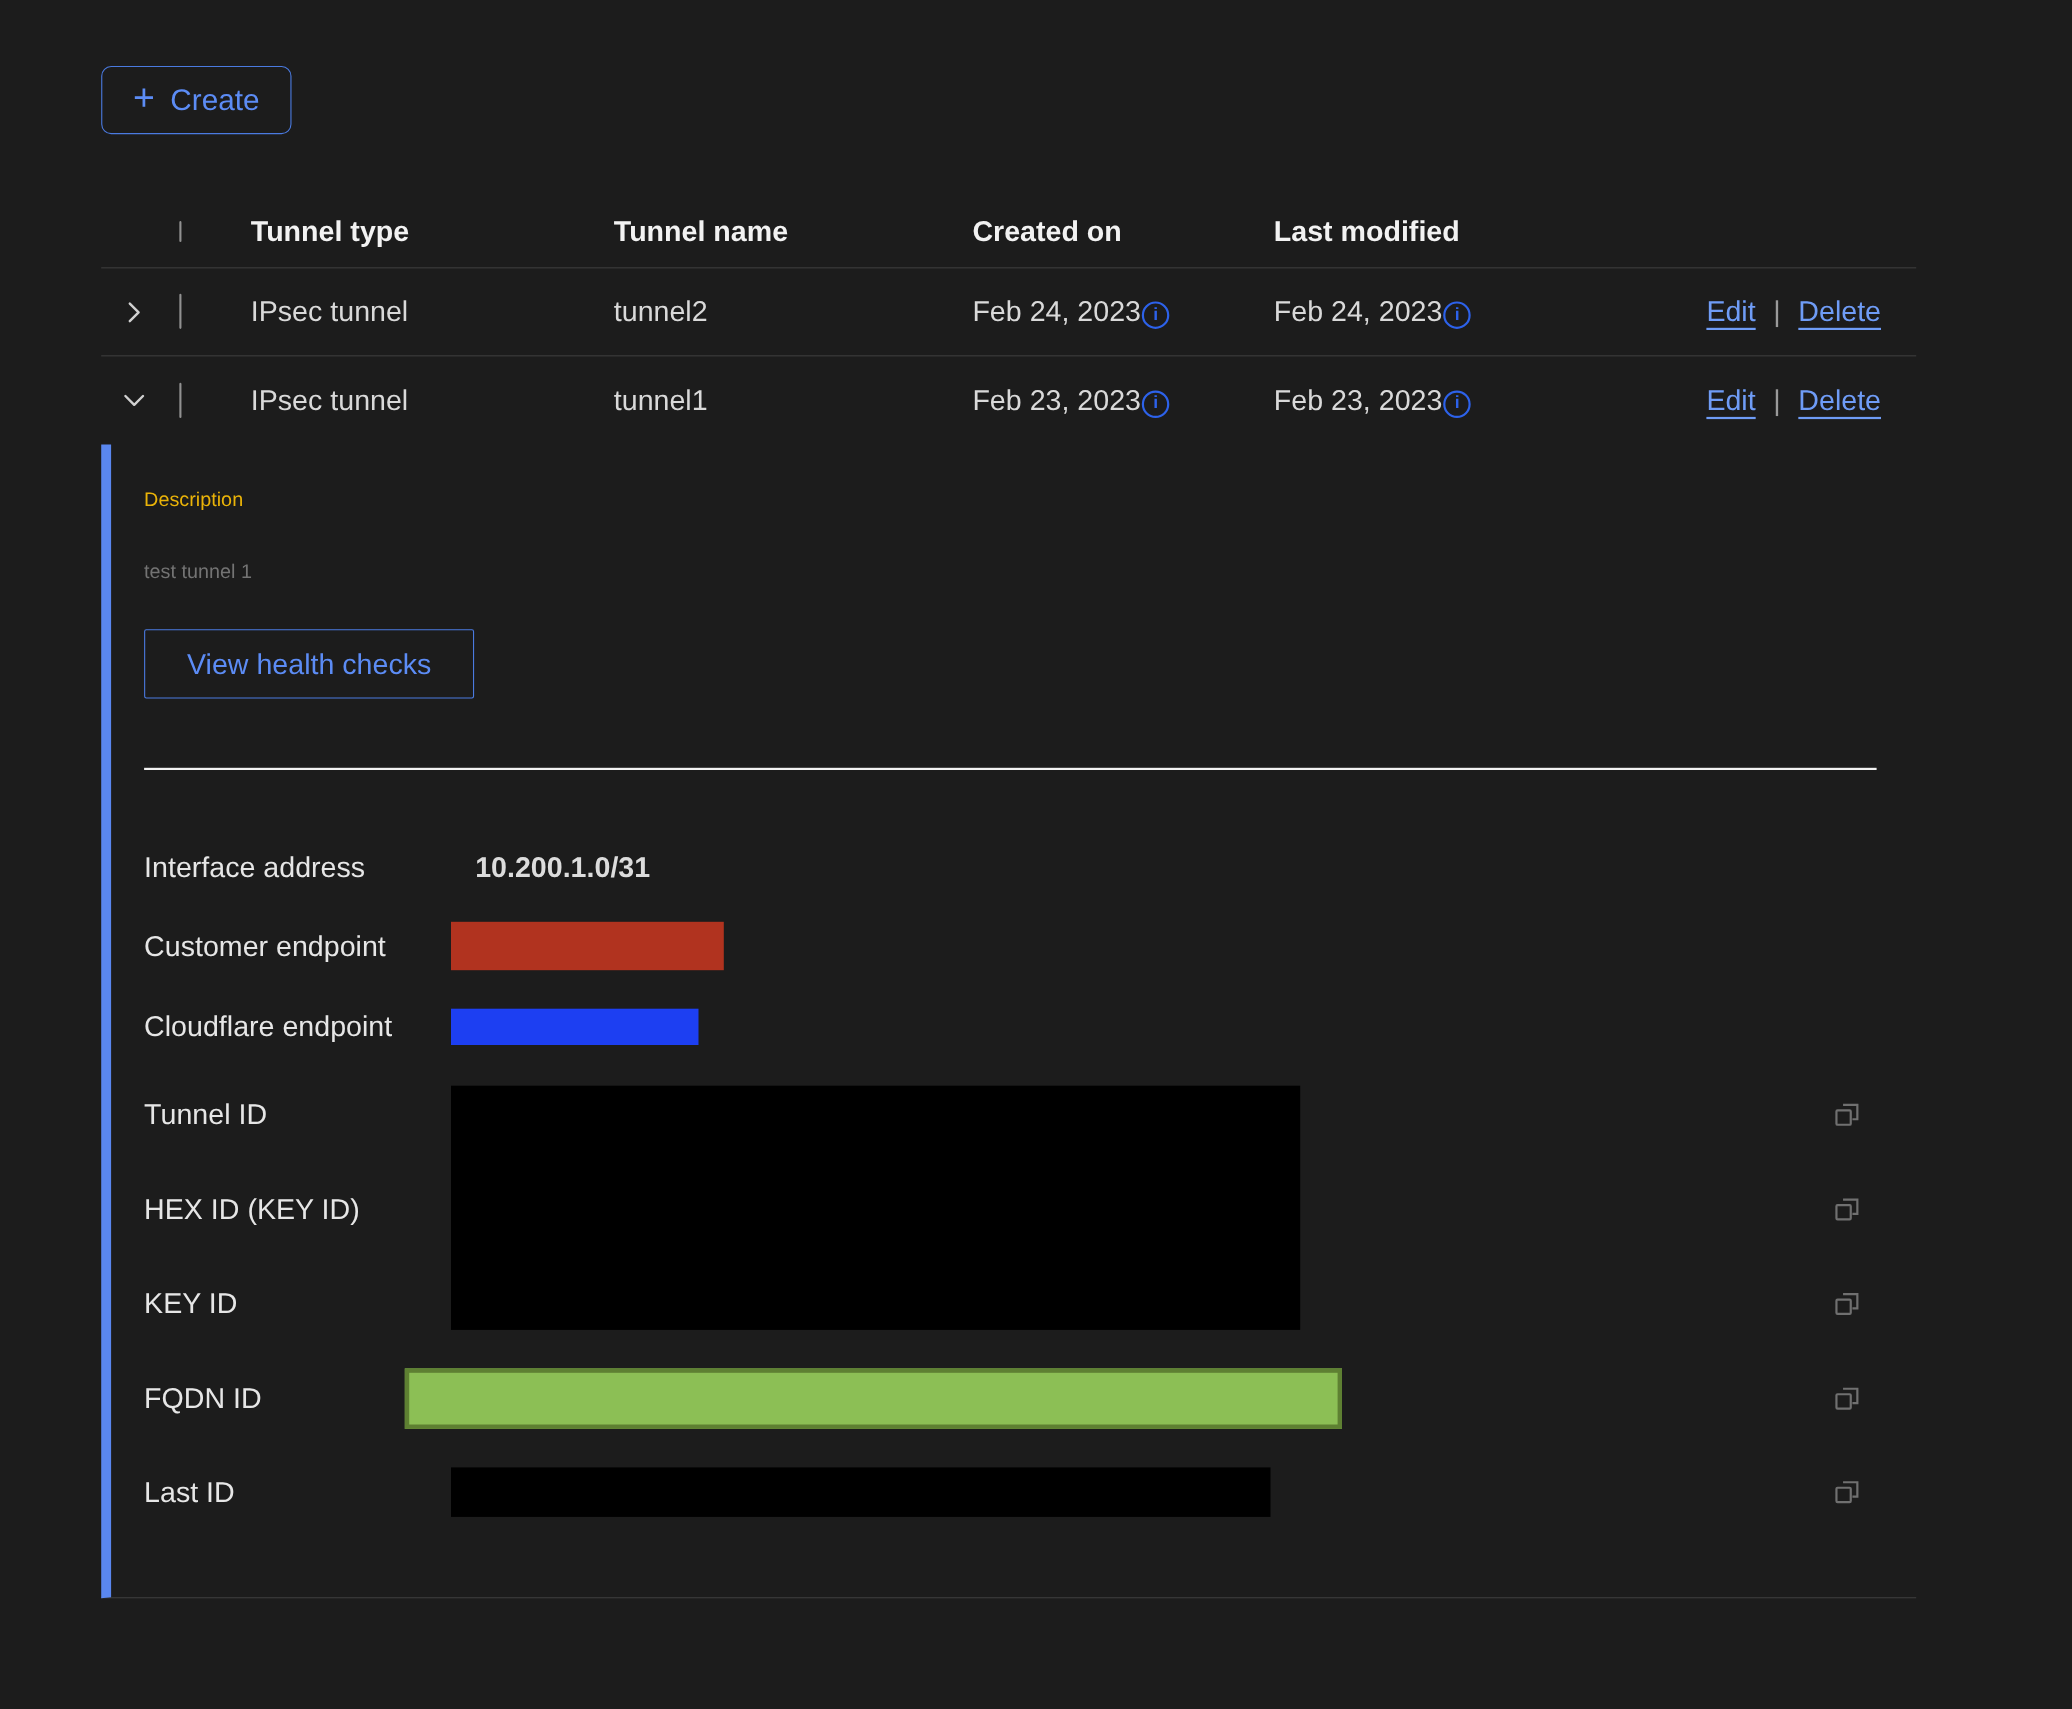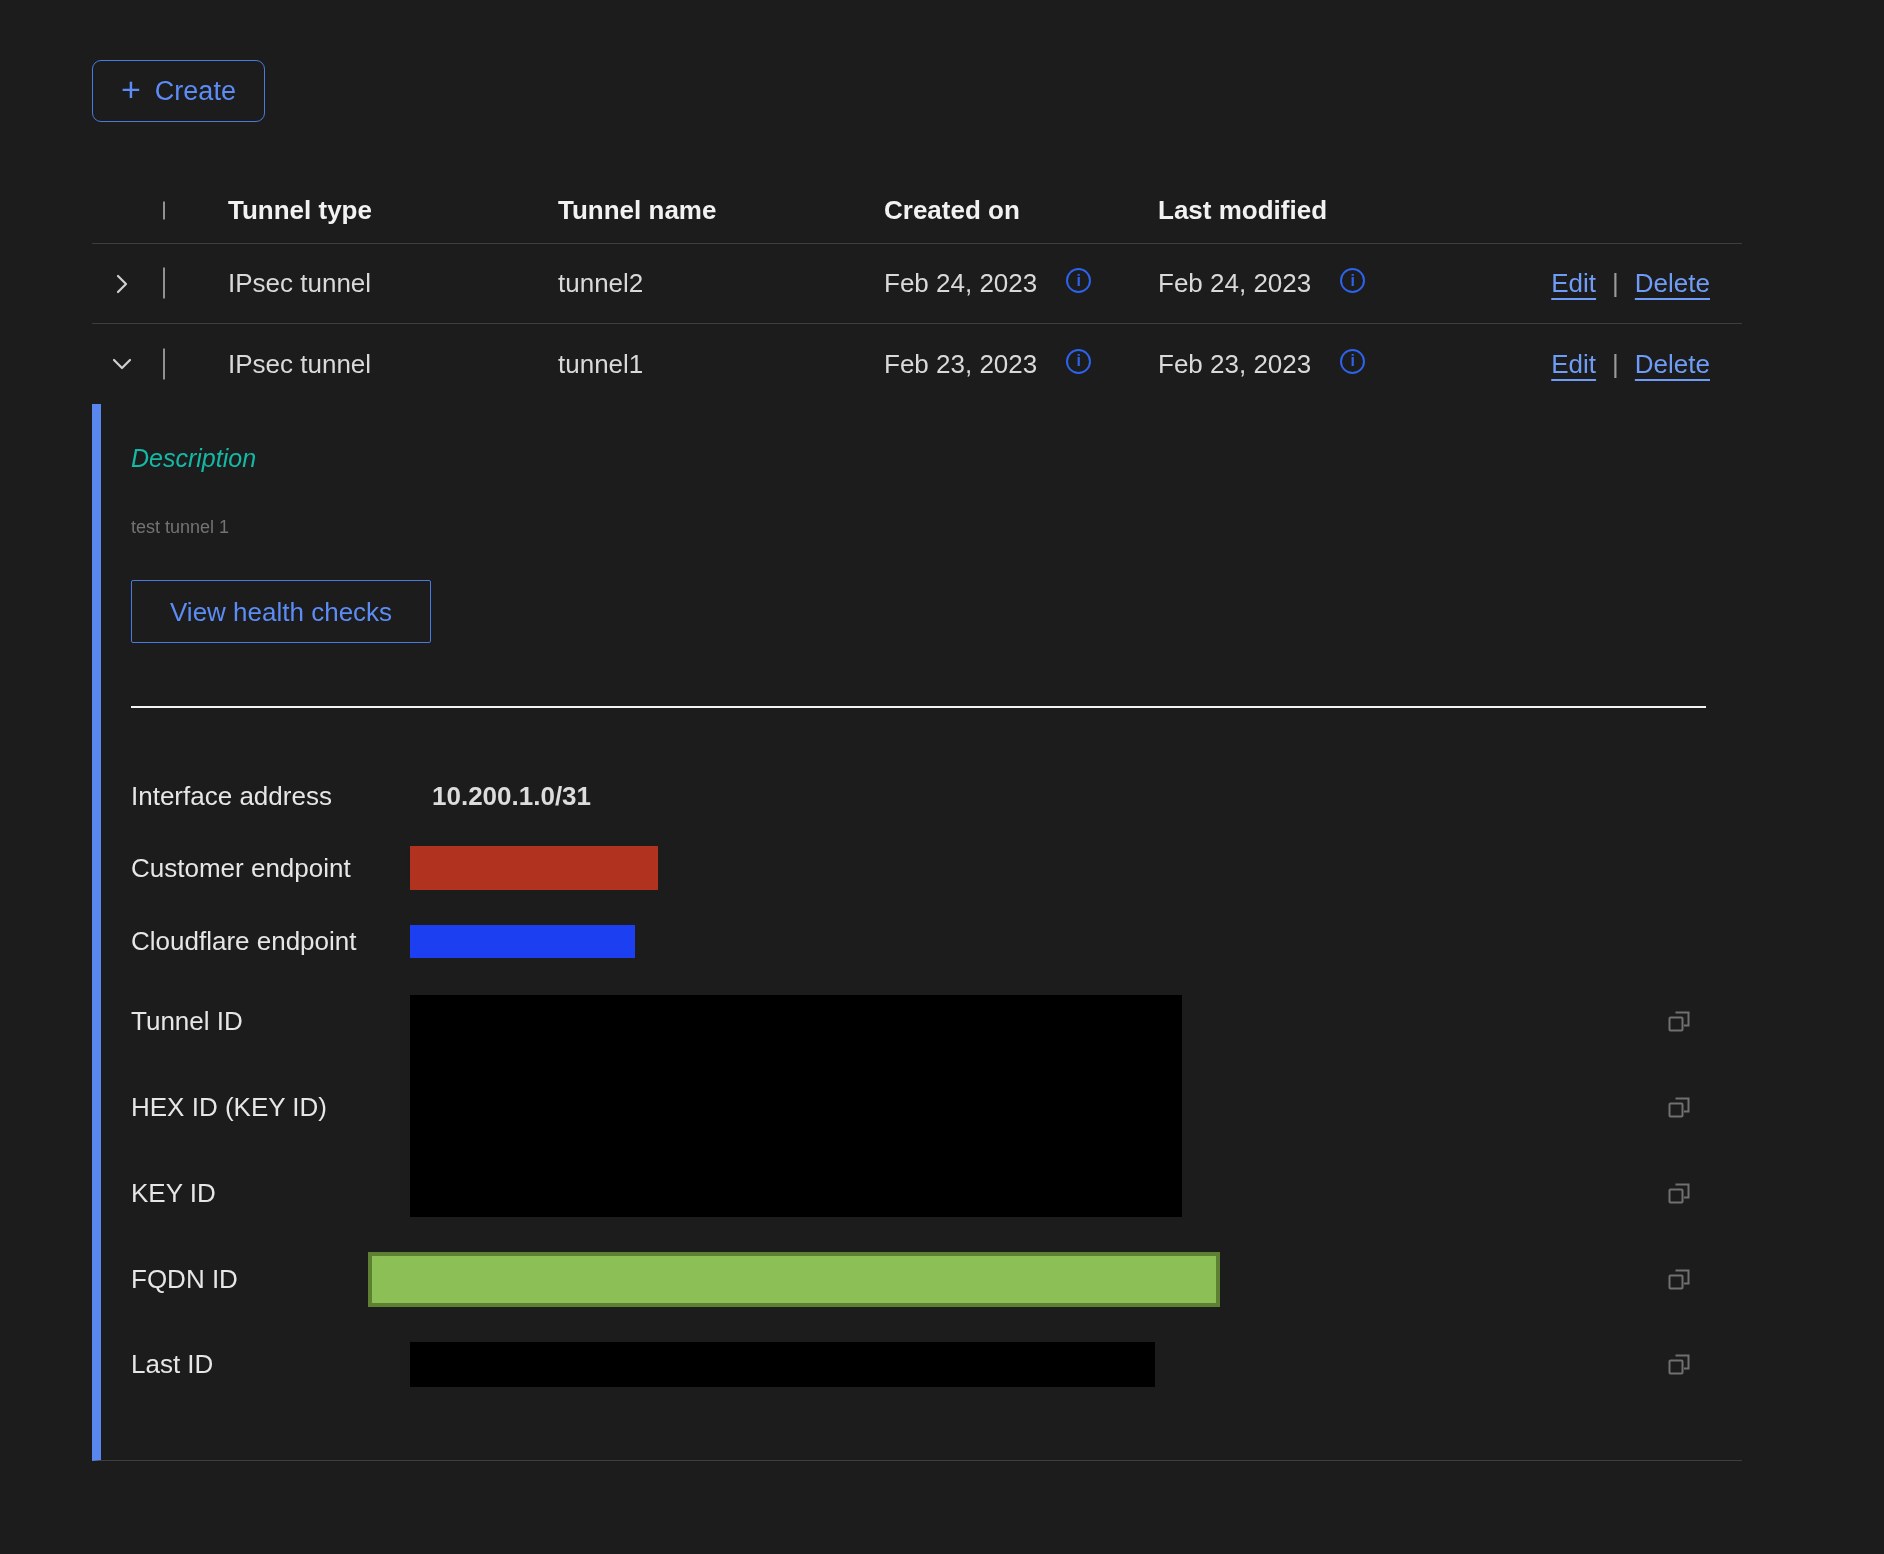--- a/index.html
+++ b/index.html
@@ -45,38 +45,38 @@
   .thead .hcell{font-size:26px;font-weight:bold;color:#f2f2f2;}
   .trow{height:80px;font-size:26px;color:#d9d9d9;}
   .trow.bordered{border-bottom:1px solid #3e3e3e;}
   .chev-cell{padding-left:14px;}
   .chevron{width:32px;height:32px;display:flex;align-items:center;justify-content:center;cursor:pointer;background:none;border:none;}
   .chevron svg{stroke:#d0d0d0;fill:none;stroke-width:2.2;stroke-linecap:round;stroke-linejoin:round;}
   .checkbox{
     width:27px;height:27px;border:1.5px solid #919191;border-radius:8px;
     background:#040404;cursor:pointer;
   }
-  .date-cell{display:flex;align-items:flex-start;gap:29px;}
+  .date-cell{display:flex;align-items:flex-end;gap:1px;}
   .info-icon{
     width:25px;height:25px;border:2px solid var(--info-blue);border-radius:50%;
     color:var(--info-blue);font-size:16px;font-weight:700;
     display:flex;align-items:center;justify-content:center;line-height:1;
     cursor:pointer;flex:0 0 auto;
   }
   .actions{justify-self:end;display:flex;gap:16px;padding-right:32px;font-size:26px;}
   .actions a{color:var(--link-blue);text-decoration:underline;text-underline-offset:6px;cursor:pointer;}
   .actions .pipe{color:#9a9a9a;}
 
   
   .expanded{
     border-left:9px solid var(--accent-blue);
     border-bottom:1px solid #3e3e3e;
     padding:40px 0 54px 30px;
   }
-  .desc-label{font-size:25px;color:#14b8a6;font-style:italic;}
+  .desc-label{font-size:18px;color:#eab308;}
   .desc-value{font-size:18px;color:#737373;margin-top:44px;}
   .health-btn{
     display:inline-block;margin-top:42px;height:63px;line-height:60px;padding:0 38px;
     background:transparent;border:1.5px solid #4a7ae0;border-radius:2px;
     color:#5c8cf5;font-size:26px;font-family:"Liberation Sans",sans-serif;cursor:pointer;
   }
   .white-divider{margin-top:63px;width:1575px;height:2px;background:#f2f2f2;}
 
   .fields{position:relative;margin-top:52px;width:1575px;}
   .field-row{display:flex;align-items:center;}

